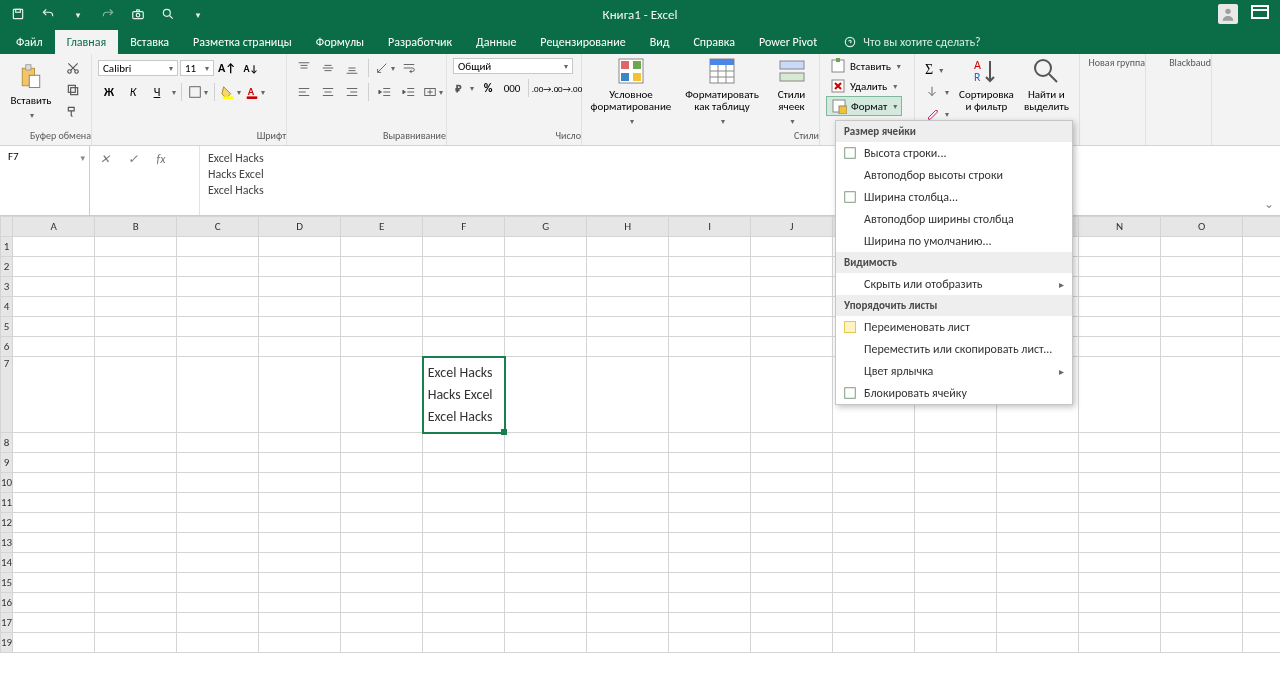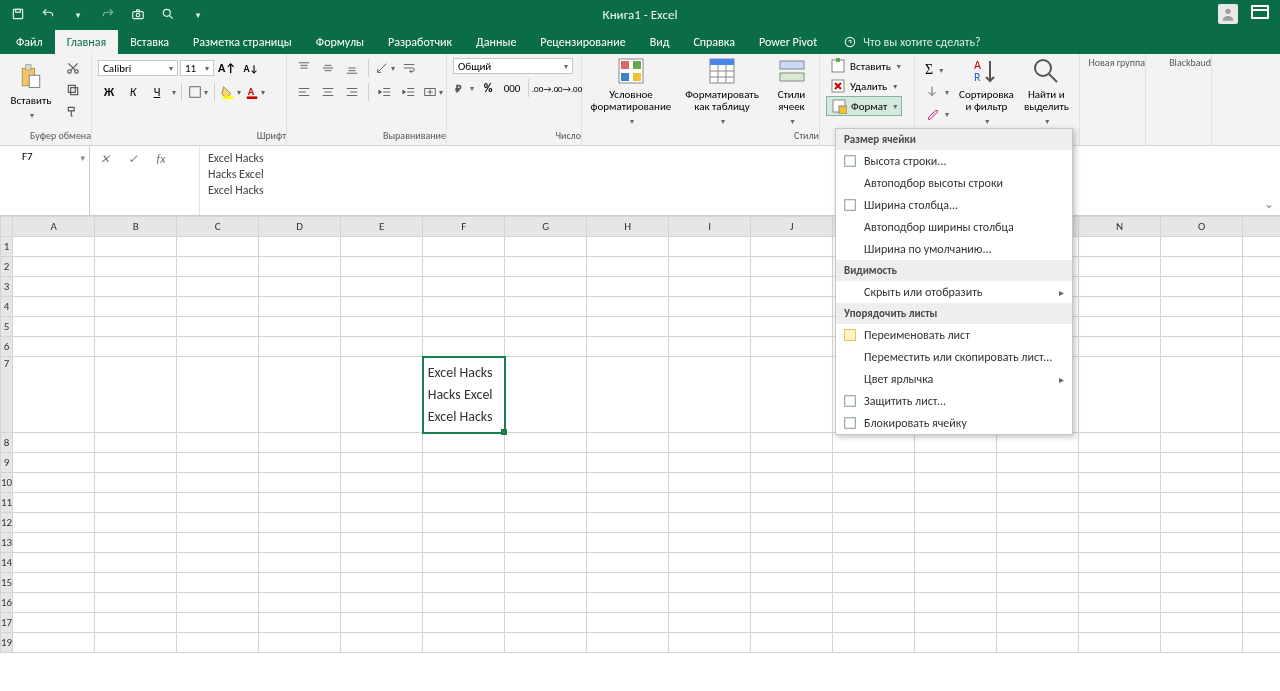--- a/index.html
+++ b/index.html
@@ -33,41 +33,41 @@
   .combo { border: 1px solid #c8c8c8; background: #fff; height: 16px; display: flex; align-items: center; padding: 0 4px; font-size: 11px; }
   .font-name { width: 80px; }
   .font-size { width: 34px; }
   .iconbtn { width: 22px; height: 20px; display: flex; align-items: center; justify-content: center; }
   .iconbtn svg { width: 14px; height: 14px; }
   .sep { width: 1px; height: 18px; background: #d0d0d0; margin: 0 3px; }
   .caret { font-size: 8px; margin-left: 2px; color: #666; }
   .numfmt { width: 120px; }
   
   .formula-row { height: 70px; border-bottom: 1px solid #ccc; display: flex; align-items: stretch; background: #fff; }
-  .namebox { width: 90px; border-right: 1px solid #ccc; display: flex; align-items: flex-start; padding: 4px 22px; font-size: 11px; position: relative; }
+  .namebox { width: 90px; border-right: 1px solid #ccc; display: flex; align-items: flex-start; padding: 4px 8px; font-size: 11px; position: relative; }
   .namebox .dd { position: absolute; right: 4px; top: 6px; font-size: 9px; color: #888; }
   .fxbtns { width: 110px; display: flex; align-items: flex-start; gap: 6px; padding: 4px; border-right: 1px solid #e4e4e4; color: #777; }
   .fxbtns .fxbtn { width: 22px; height: 18px; display: flex; align-items: center; justify-content: center; font-style: italic; }
   .formula-text { flex: 1; padding: 4px 8px; font-size: 12px; color: #444; line-height: 16px; white-space: pre; }
   .formula-expand { width: 22px; display: flex; align-items: flex-end; justify-content: center; padding-bottom: 4px; color: #888; }
   
   .grid-area { position: relative; height: calc(691px - 28px - 26px - 92px - 70px); overflow: hidden; }
   table.grid { border-collapse: collapse; width: 1290px; }
   table.grid th, table.grid td { border: 1px solid #d4d4d4; padding: 0; }
   table.grid thead th { background: #e6e6e6; font-weight: normal; font-size: 11px; color: #333; height: 20px; text-align: center; }
   table.grid thead th.corner { width: 28px; background: #e6e6e6; }
   table.grid tbody th { background: #e6e6e6; font-weight: normal; font-size: 11px; color: #333; width: 28px; text-align: center; }
   table.grid td { height: 20px; width: 82px; font-size: 11px; }
   
   tr.row-7 td, tr.row-7 th { height: 70px; vertical-align: top; }
   td.active-cell { border: 2px solid #1a7f4f !important; position: relative; }
   td.active-cell .cell-content { padding: 4px; font-family: Calibri, sans-serif; font-size: 14px; color: #333; line-height: 22px; white-space: pre; }
   td.active-cell .handle { position: absolute; right: -3px; bottom: -3px; width: 6px; height: 6px; background: #1a7f4f; }
   
-  .menu { position: absolute; top: 128px; left: 835px; width: 238px; background: #fff; border: 1px solid #c6c6c6; box-shadow: 2px 2px 6px rgba(0,0,0,.25); font-size: 12px; z-index: 1000; }
+  .menu { position: absolute; top: 120px; left: 835px; width: 238px; background: #fff; border: 1px solid #c6c6c6; box-shadow: 2px 2px 6px rgba(0,0,0,.25); font-size: 12px; z-index: 1000; }
   .menu .section-header { background: #eeeeee; padding: 4px 8px; font-weight: bold; color: #4a4a4a; font-size: 11px; }
   .menu .item { display: flex; align-items: center; padding: 4px 8px 4px 28px; position: relative; color: #333; height: 22px; }
   .menu .item .mi-icon { position: absolute; left: 6px; top: 3px; width: 16px; height: 16px; display: flex; align-items: center; justify-content: center; }
   .menu .item .submenu-caret { margin-left: auto; font-size: 10px; color: #666; }
   .menu .item .accent { width: 12px; height: 12px; background: #fff3c5; border: 1px solid #e6c84e; }
   
   .smallbtn.pressed { background: #d4e9de; border: 1px solid #7fb89c; justify-content: space-between; }
   
   .colh { min-width: 82px; }
 </style>
@@ -892,23 +892,15 @@
     <div class="item">
       <span>Цвет ярлычка</span>
       <span class="submenu-caret">▸</span>
     </div>
     <div class="item">
       <span class="mi-icon">
         <svg width="14" height="14" viewBox="0 0 16 16" stroke="#6b8e6b" fill="none">
           <rect x="2" y="2" width="12" height="12"></rect>
         </svg>
       </span>
-      <span>Защитить лист...</span>
-    </div>
-    <div class="item">
-      <span class="mi-icon">
-        <svg width="14" height="14" viewBox="0 0 16 16" stroke="#6b8e6b" fill="none">
-          <rect x="2" y="2" width="12" height="12"></rect>
-        </svg>
-      </span>
       <span>Блокировать ячейку</span>
     </div>
   </div>
 
 </body></html>

